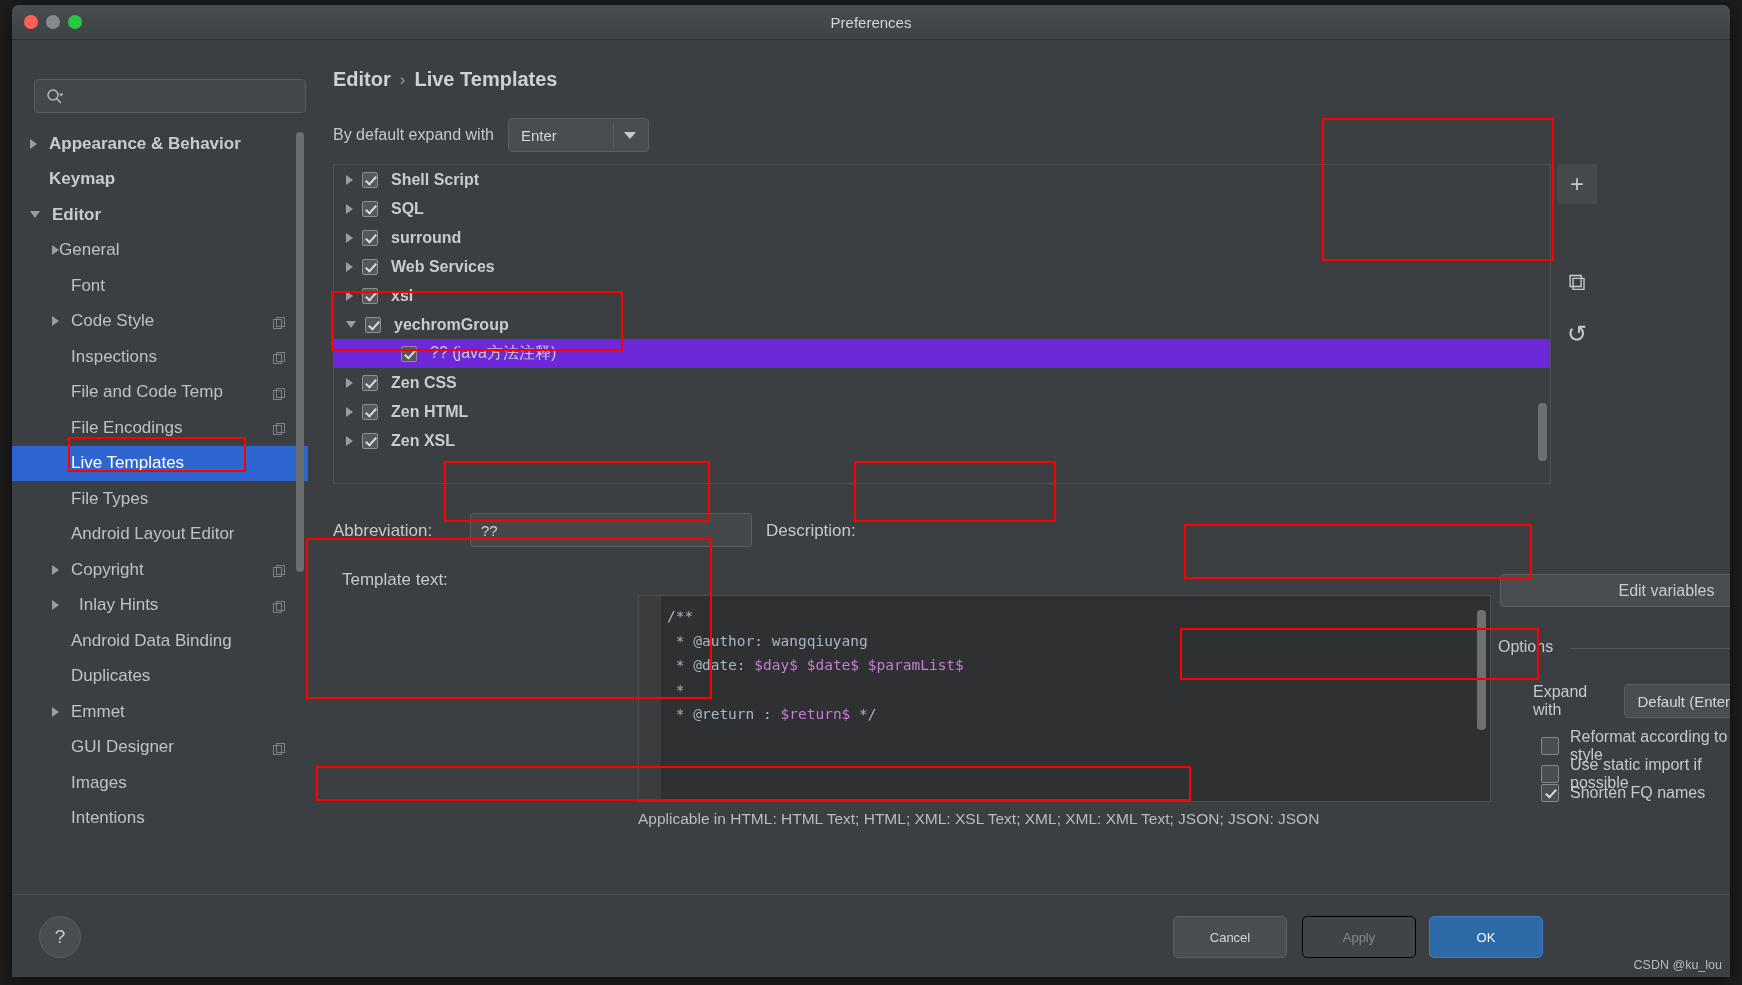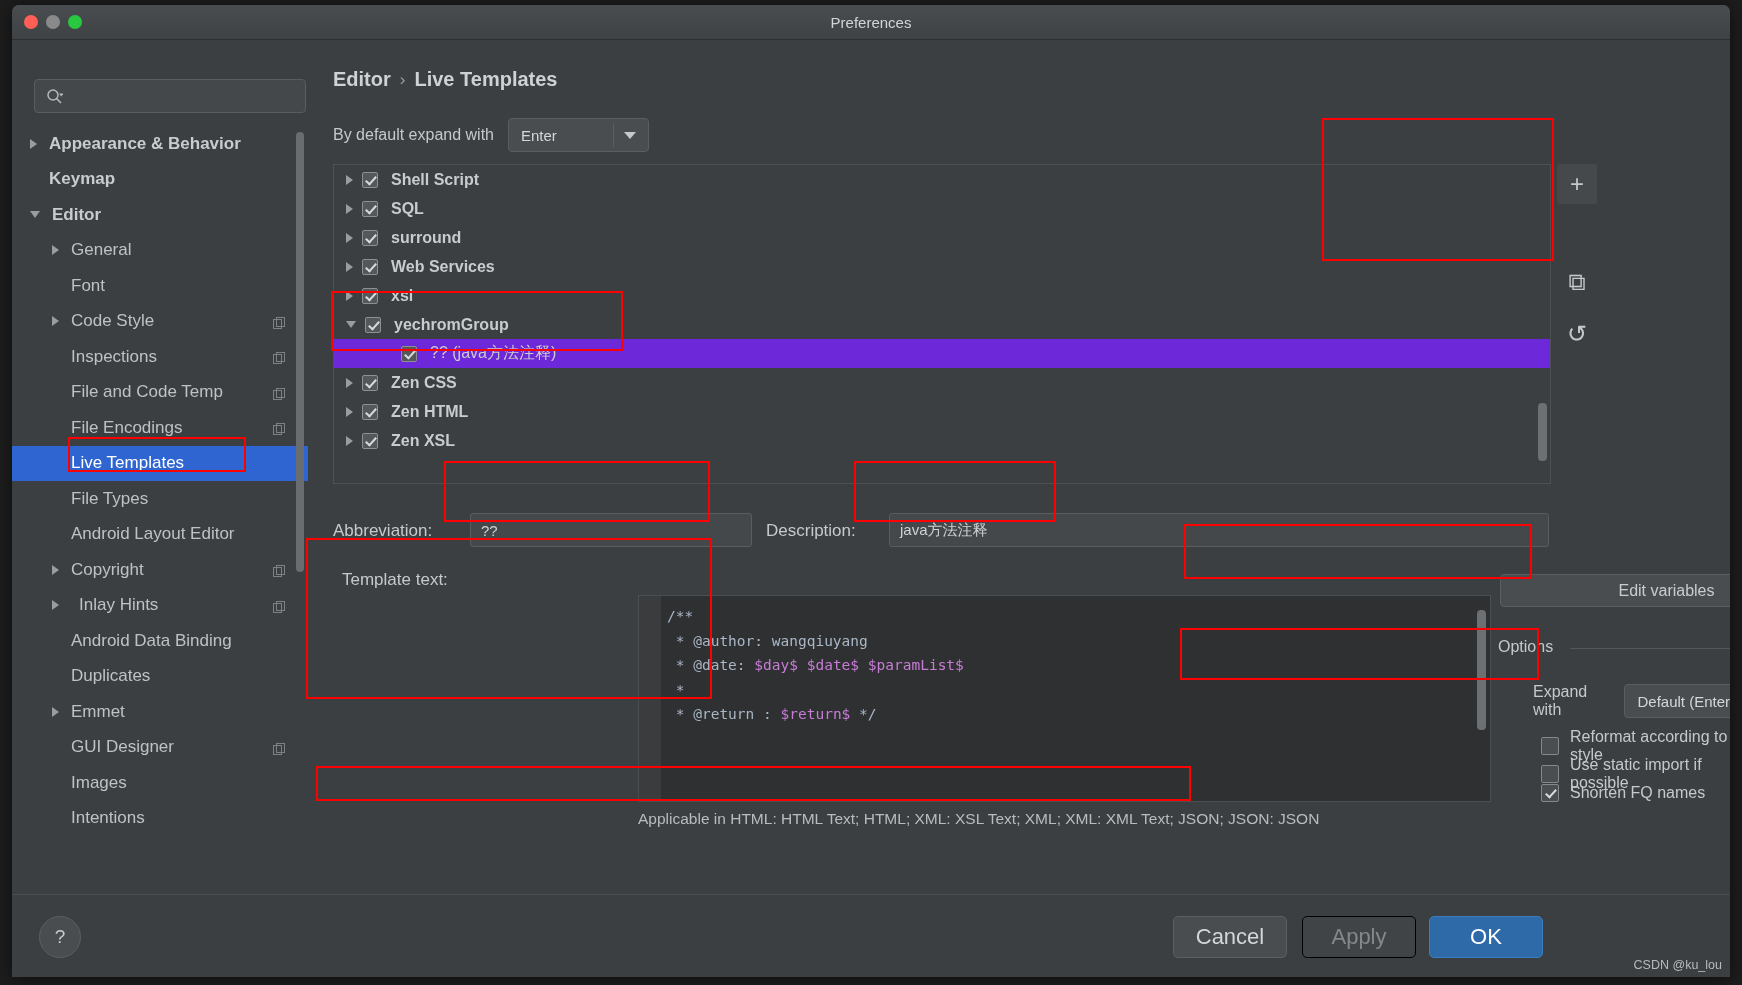--- a/index.html
+++ b/index.html
@@ -357,21 +357,21 @@
     color: #c9ccce;
     font-size: 19px;
     display: flex; align-items: center; justify-content: center;
   }
   .dlg-btn {
     position: absolute;
     top: 21px;
     height: 40px;
     border-radius: 5px;
     display: flex; align-items: center; justify-content: center;
-    font-size: 22px;
+    font-size: 13px;
   }
   #btn-cancel { left: 1161px; width: 112px; background:#4a4d4f; border:1px solid #5d6062; color:#d4d7d9;}
   #btn-apply  { left: 1290px; width: 112px; background:#414446; border:1px solid #000000; color:#85888a;}
   #btn-ok     { left: 1417px; width: 112px; background:#2e69a8; border:1px solid #3a7ec0; color:#ffffff;}
   .watermark {
     position: absolute;
     right: 8px; bottom: 6px;
     color: #b7babc;
     font-size: 12.5px;
   }
@@ -425,21 +425,21 @@
               <span style="margin-left: 12px;">Keymap</span>
             </div>
             <div class="tree-item bold">
               <span style="display: inline-block; flex: 0 0 auto; width: 18px;"></span>
               <span class="arrow down"></span>
               <span style="margin-left: 12px;">Editor</span>
             </div>
             <div class="tree-item">
               <span style="display: inline-block; flex: 0 0 auto; width: 40px;"></span>
               <span class="arrow"></span>
-              <span style="margin-left: 12px;">General</span>
+              <span style="">General</span>
             </div>
             <div class="tree-item">
               <span style="display: inline-block; flex: 0 0 auto; width: 40px;"></span>
               <span class="arrow hidden"></span>
               <span style="margin-left: 12px;">Font</span>
             </div>
             <div class="tree-item">
               <span style="display: inline-block; flex: 0 0 auto; width: 40px;"></span>
               <span class="arrow"></span>
               <span style="margin-left: 12px;">Code Style</span>
@@ -621,21 +621,20 @@
         <div class="side-btns">
           <div class="sq-btn">+</div>
           <div class="sq-btn plain" style="margin-top:58px">⧉</div>
           <div class="sq-btn plain" style="margin-top:12px">↺</div>
         </div>
 
         <div class="field-label" style="left:25px; top:481px;">Abbreviation:</div>
         <div class="txt-input" style="left:162px; top:473px; width:282px;">??</div>
 
         <div class="field-label" style="left:458px; top:481px;">Description:</div>
-        <div class="txt-input" style="left:581px; top:473px; width:660px;">java方法注释</div>
 
         <div class="field-label" style="left:34px; top:530px;">Template text:</div>
         <div class="editor">
           <div class="gutter"></div>
           <div class="code" id="code-area"><div><span>/**</span></div><div><span> * @author: wangqiuyang</span></div><div><span> * @date: </span><span class="var">$day$ $date$ $paramList$</span></div><div><span> *</span></div><div><span> * @return : </span><span class="var">$return$</span><span> */</span></div></div>
           <div class="ed-scroll"></div>
         </div>
 
         <div class="applicable">Applicable in HTML: HTML Text; HTML; XML: XSL Text; XML; XML: XML Text; JSON; JSON: JSON</div>
 

